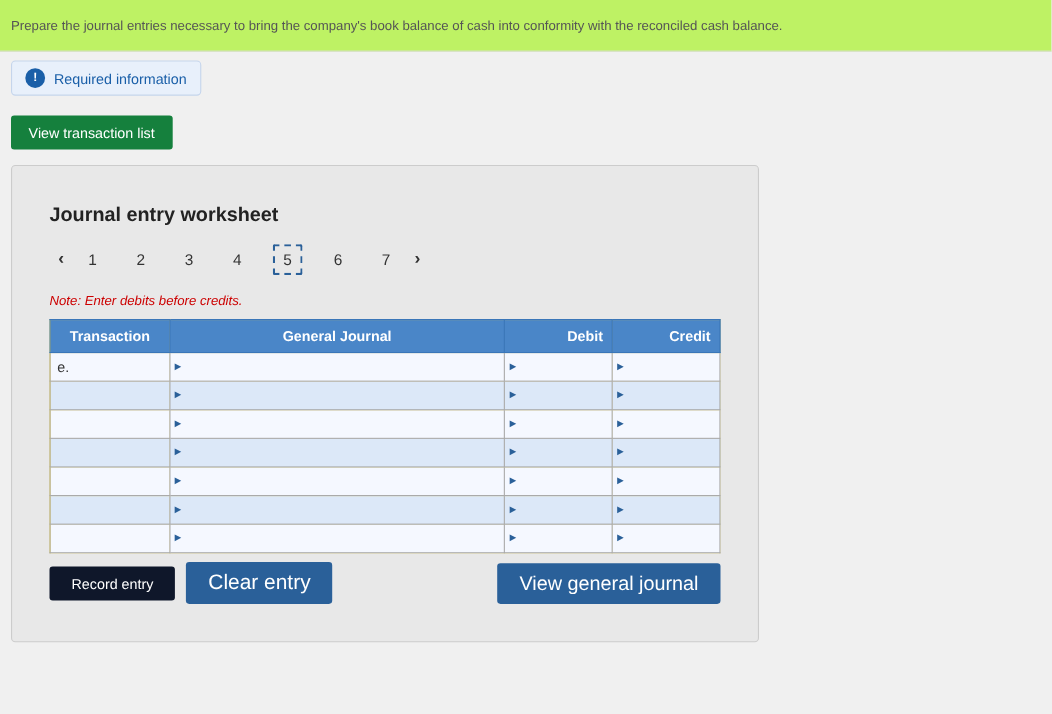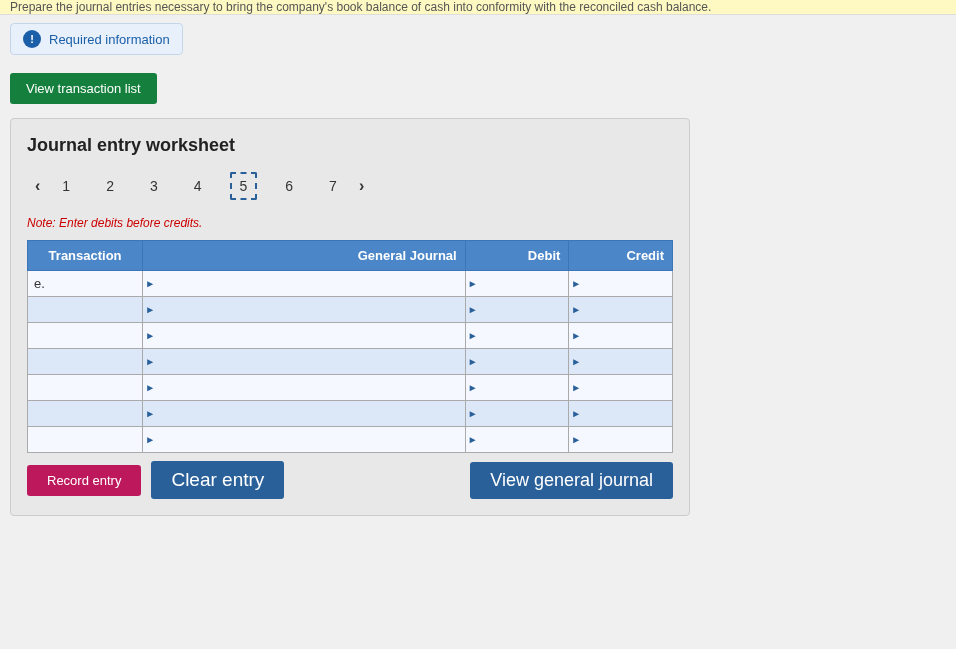--- a/index.html
+++ b/index.html
@@ -4,23 +4,23 @@
   <style>
     * { box-sizing: border-box; margin: 0; padding: 0; }
     body {
       font-family: Arial, sans-serif;
       font-size: 13px;
       background: #f0f0f0;
       color: #333;
     }
 
     .top-banner {
-      background: #fef9c3;
+      background: #bef264;
       border-bottom: 1px solid #ddd;
-      padding: 0 10px;
+      padding: 16px 10px;
       font-size: 12px;
       color: #555;
       white-space: nowrap;
       overflow: hidden;
       text-overflow: ellipsis;
     }
 
     .required-info-bar {
       display: flex;
       align-items: center;
@@ -64,21 +64,21 @@
       cursor: pointer;
       margin: 10px 10px 14px 10px;
       display: inline-block;
     }
 
     .worksheet-container {
       background: #e8e8e8;
       border: 1px solid #ccc;
       border-radius: 4px;
       margin: 0 10px;
-      padding: 16px;
+      padding: 34px;
       width: 680px;
     }
 
     .worksheet-title {
       font-size: 18px;
       font-weight: bold;
       color: #222;
       margin-bottom: 16px;
     }
 
@@ -151,20 +151,21 @@
       font-weight: bold;
       border: 1px solid #3a76b8;
     }
 
     .journal-table th.transaction-col {
       text-align: center;
       width: 100px;
     }
 
     .journal-table th.general-journal-col {
+      text-align: center;
       width: 280px;
     }
 
     .journal-table th.debit-col,
     .journal-table th.credit-col {
       width: 90px;
     }
 
     .journal-table td {
       border: 1px solid #aaa;
@@ -209,21 +210,21 @@
       background: #dce8f8;
     }
 
     .button-row {
       display: flex;
       align-items: center;
       gap: 10px;
     }
 
     .btn-record {
-      background: #be185d;
+      background: #0f172a;
       color: white;
       border: none;
       border-radius: 3px;
       padding: 8px 20px;
       font-size: 13px;
       cursor: pointer;
     }
 
     .btn-clear {
       background: #2a6099;

